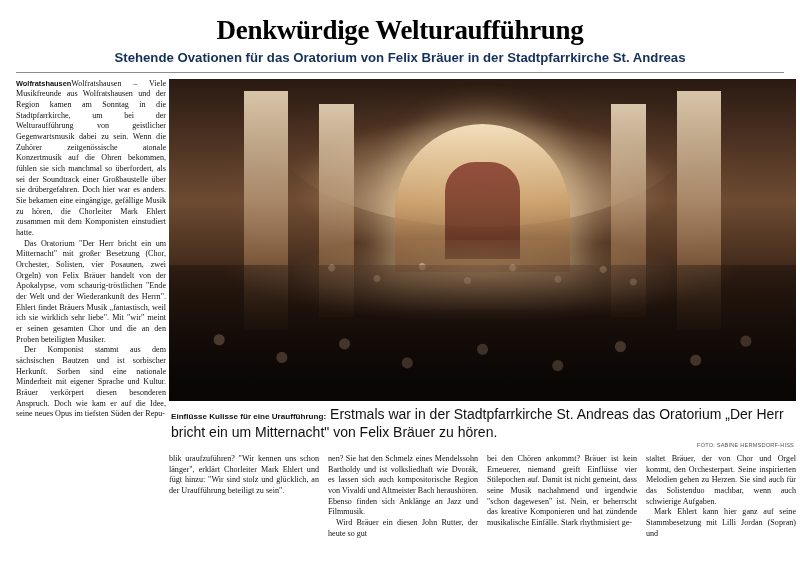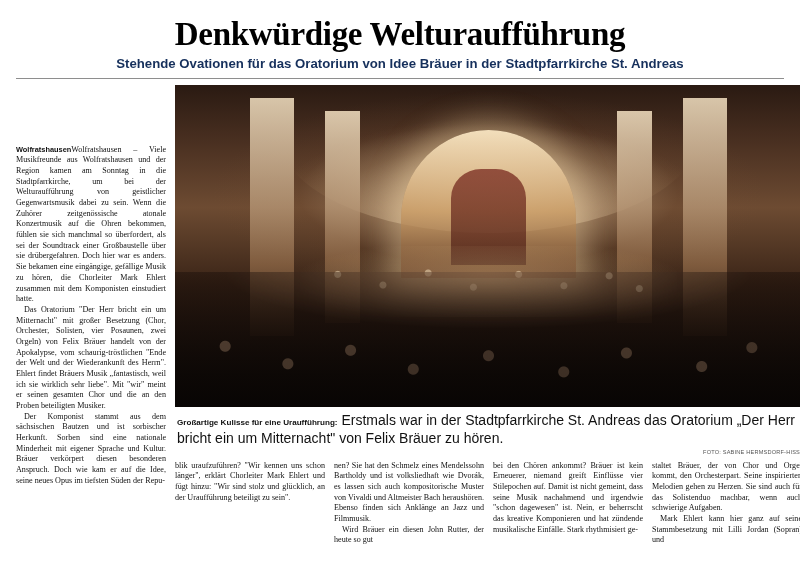--- a/index.html
+++ b/index.html
@@ -16,21 +16,21 @@
     height: 565px;
     background: #ffffff;
     overflow: hidden;
     box-sizing: border-box;
     padding: 10px 16px 8px 16px;
   }
   .headline {
     text-align: center;
     font-family: "Liberation Serif", serif;
     font-weight: bold;
-    font-size: 33px;
+    font-size: 27px;
     letter-spacing: -0.3px;
     color: #000;
     margin: 6px 0 4px 0;
     line-height: 1.1;
   }
   .subhead {
     text-align: center;
     font-family: "Liberation Sans", sans-serif;
     font-weight: bold;
     font-size: 13.2px;
@@ -38,22 +38,22 @@
     margin: 0 0 6px 0;
     line-height: 1.2;
   }
   .rule {
     border: 0;
     border-top: 1px solid #8e8e8e;
     margin: 4px 0 6px 0;
   }
   .content {
     display: flex;
-    gap: 9px;
-    align-items: center;
+    gap: 3px;
+    align-items: flex-start;
   }
   .col {
     width: 150px;
     flex: 0 0 150px;
   }
   .colwide {
     flex: 1 1 auto;
   }
   .body-text {
     font-family: "Liberation Serif", serif;
@@ -218,21 +218,21 @@
     width: 150px;
     flex: 0 0 150px;
   }
 </style>
 </head>
 <body>
 
 <div class="page">
 
   <h1 class="headline">Denkwürdige Welturaufführung</h1>
-  <div class="subhead">Stehende Ovationen für das Oratorium von Idee Bräuer in der Stadtpfarrkirche St. Andreas</div>
+  <div class="subhead">Stehende Ovationen für das Oratorium von Felix Bräuer in der Stadtpfarrkirche St. Andreas</div>
   <hr class="rule">
 
   <div class="content">
 
     <div class="col">
       <div class="body-text">
         <p class="first"><span class="dateline">Wolfratshausen</span><span>Wolfratshausen – Viele Musikfreunde aus Wolfratshausen und der Region kamen am Sonntag in die Stadtpfarrkirche, um bei der Welturaufführung von geistlicher Gegenwartsmusik dabei zu sein. Wenn die Zuhörer zeitgenössische atonale Konzertmusik auf die Ohren bekommen, fühlen sie sich manchmal so überfordert, als sei der Soundtrack einer Großbaustelle über sie drübergefahren. Doch hier war es anders. Sie bekamen eine eingängige, gefällige Musik zu hören, die Chorleiter Mark Ehlert zusammen mit dem Komponisten einstudiert hatte.</span></p>
         <p><span>Das Oratorium "Der Herr bricht ein um Mitternacht" mit großer Besetzung (Chor, Orchester, Solisten, vier Posaunen, zwei Orgeln) von Felix Bräuer handelt von der Apokalypse, vom schaurig-tröstlichen "Ende der Welt und der Wiederankunft des Herrn". Ehlert findet Bräuers Musik „fantastisch, weil ich sie wirklich sehr liebe". Mit "wir" meint er seinen gesamten Chor und die an den Proben beteiligten Musiker.</span></p>
         <p><span>Der Komponist stammt aus dem sächsischen Bautzen und ist sorbischer Herkunft. Sorben sind eine nationale Minderheit mit eigener Sprache und Kultur. Bräuer verkörpert diesen besonderen Anspruch. Doch wie kam er auf die Idee, seine neues Opus im tiefsten Süden der Repu-</span></p>
       </div>
@@ -246,34 +246,34 @@
           <div class="pillar l1"></div>
           <div class="pillar l2"></div>
           <div class="pillar r1"></div>
           <div class="pillar r2"></div>
           <div class="apse"></div>
           <div class="altar"></div>
           <div class="orchestra"></div>
           <div class="crowd"></div>
         </div>
         <div class="caption">
-          <span class="cap-lead">Großartige Kulisse für eine Uraufführung:</span><span class="cap-text"> Erstmals war in der Stadtpfarrkirche St. Andreas das Oratorium „Der Herr bricht ein um Mitternacht" von Felix Bräuer zu hören.</span>
+          <span class="cap-lead">Einflüsse Kulisse für eine Uraufführung:</span><span class="cap-text"> Erstmals war in der Stadtpfarrkirche St. Andreas das Oratorium „Der Herr bricht ein um Mitternacht" von Felix Bräuer zu hören.</span>
           <div class="credit">FOTO: SABINE HERMSDORF-HISS</div>
         </div>
       </div>
 
       <div class="below-photo">
         <div class="col">
           <div class="body-text">
             <p class="first"><span>blik uraufzuführen? "Wir kennen uns schon länger", erklärt Chorleiter Mark Ehlert und fügt hinzu: "Wir sind stolz und glücklich, an der Uraufführung beteiligt zu sein".</span></p>
           </div>
         </div>
         <div class="col">
           <div class="body-text">
-            <p class="first"><span>nen? Sie hat den Schmelz eines Mendelssohn Bartholdy und ist volksliedhaft wie Dvorák, es lassen sich auch kompositorische Muster von Vivaldi und Altmeister Bach heraushören. Ebenso finden sich Anklänge an Jazz und Filmmusik.</span></p>
+            <p class="first"><span>nen? Sie hat den Schmelz eines Mendelssohn Bartholdy und ist volksliedhaft wie Dvorák, es lassen sich auch kompositorische Region von Vivaldi und Altmeister Bach heraushören. Ebenso finden sich Anklänge an Jazz und Filmmusik.</span></p>
             <p><span>Wird Bräuer ein diesen John Rutter, der heute so gut</span></p>
           </div>
         </div>
         <div class="col">
           <div class="body-text">
             <p class="first"><span>bei den Chören ankommt? Bräuer ist kein Erneuerer, niemand greift Einflüsse vier Stilepochen auf. Damit ist nicht gemeint, dass seine Musik nachahmend und irgendwie "schon dagewesen" ist. Nein, er beherrscht das kreative Komponieren und hat zündende musikalische Einfälle. Stark rhythmisiert ge-</span></p>
           </div>
         </div>
         <div class="col">
           <div class="body-text">

